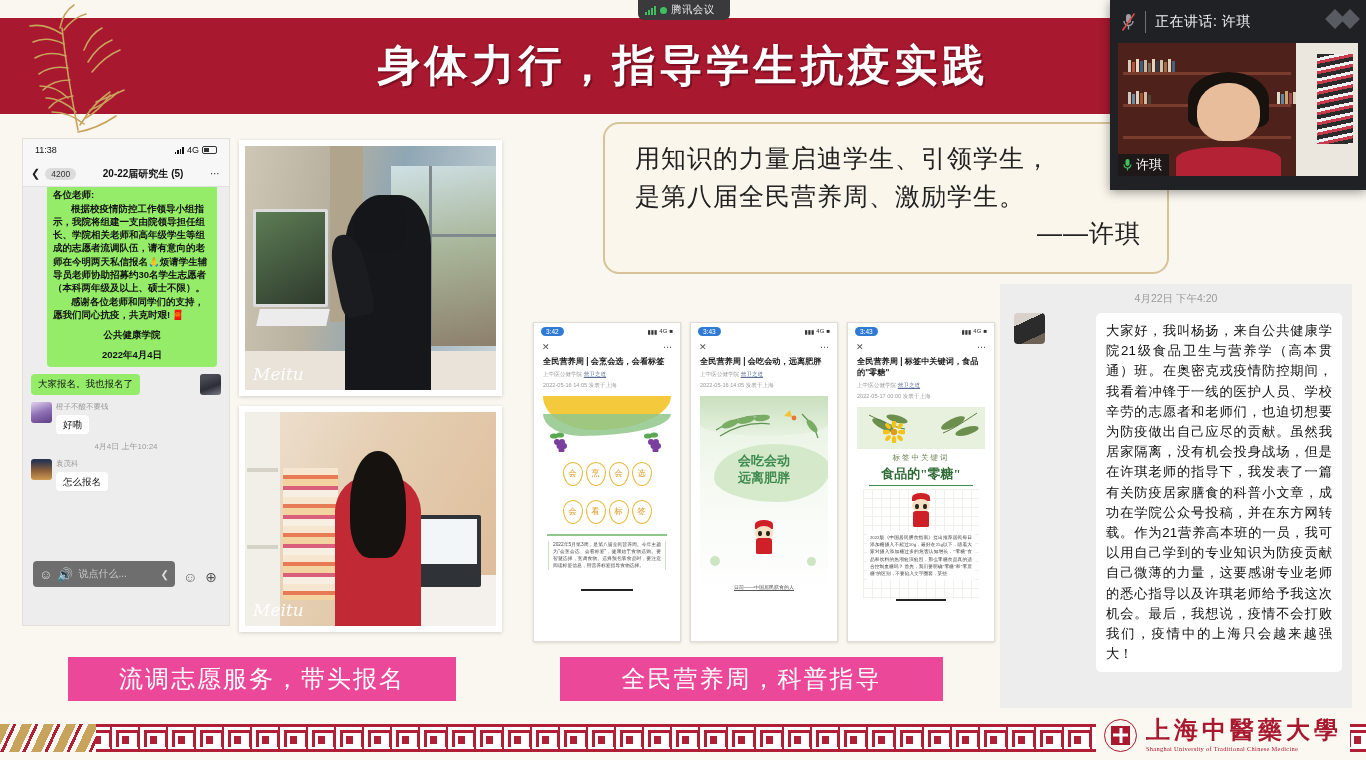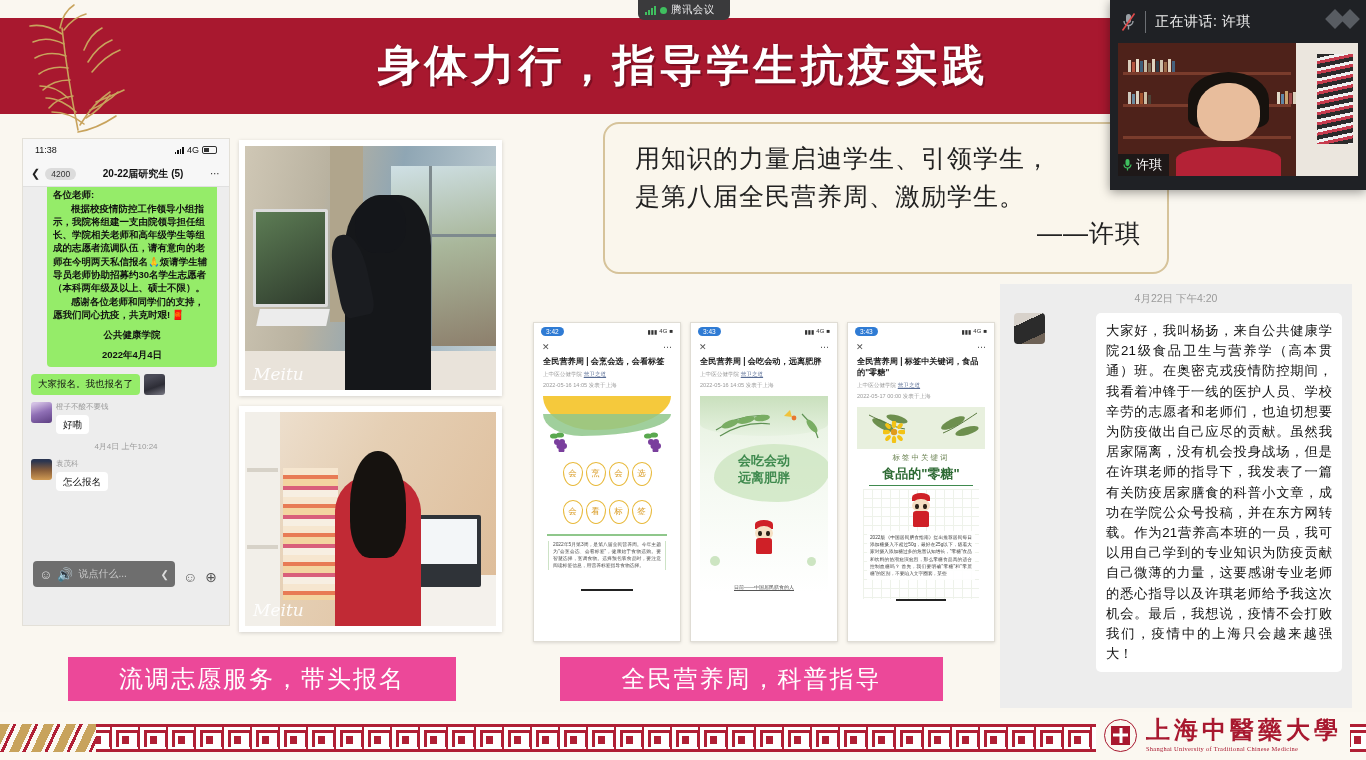--- a/index.html
+++ b/index.html
@@ -70,21 +70,21 @@
   .wx-body { position: relative; height: 412px; background: #ededed; padding: 4px 8px 0 8px; overflow: hidden; }
   .bubble-green {
     background: #95ec69; border-radius: 4px; padding: 5px 6px; font-size: 9.5px; line-height: 1.38;
     color: #111; margin-left: 16px; margin-right: 4px; font-weight: bold;
   }
   .bubble-green.msg1 { margin-top: -8px; }
   .bubble-green p { margin-bottom: 1px; }
   .bubble-green .ind { text-indent: 1.9em; }
   .sign { text-align: center; margin-top: 7px; }
   .wx-row { display: flex; margin-top: 7px; align-items: flex-start; gap: 4px; }
-  .wx-row.me { justify-content: flex-start; }
+  .wx-row.me { justify-content: space-between; }
   .av { width: 21px; height: 21px; border-radius: 3px; flex: none; }
   .av.a1 { background: linear-gradient(160deg,#4b4b57 20%, #2d2d36 60%, #7b7b86); }
   .av.a2 { background: linear-gradient(160deg,#d3c0e4 10%, #8f6fb5 50%, #5d3f82); }
   .av.a3 { background: linear-gradient(180deg,#2a3550 10%, #8a5f3a 55%, #d09a53); }
   .small-b { background: #fff; border-radius: 4px; padding: 4px 7px; font-size: 9.5px; color: #111; }
   .nick { font-size: 7.5px; color: #9c9c9c; margin-bottom: 2px; }
   .ts { text-align: center; font-size: 8px; color: #9c9c9c; margin-top: 9px; }
   .wx-input-overlay {
     position: absolute; left: 10px; bottom: 12px; width: 142px; height: 26px;
     background: #6e6e6e; border-radius: 4px; display: flex; align-items: center; gap: 5px; padding: 0 6px;
@@ -176,21 +176,21 @@
                 background: #cfe6c3; border-radius: 52% 48% 45% 55% / 58% 42% 58% 42%; opacity: .85; }
   .cov2 .c2t { position: absolute; left: 0; right: 0; top: 56px; text-align: center;
                color: #3f8a4e; font-size: 13px; font-weight: bold; line-height: 1.35; }
   .cov2 .doll { position: absolute; left: 50%; transform: translateX(-50%); bottom: 38px; width: 26px; height: 34px; }
   .cov2 .dot1 { position: absolute; left: 10px; bottom: 26px; width: 10px; height: 10px; border-radius: 50%; background: #cde5c2; }
   .cov2 .dot2 { position: absolute; right: 12px; bottom: 26px; width: 9px; height: 9px; border-radius: 50%; background: #cde5c2; }
   .cov2 .foot { position: absolute; left: 8px; right: 8px; bottom: 2px; font-size: 5px; color: #555;
                 text-align: center; text-decoration: underline; }
 
   
-  .cov3 { background: #fff; }
+  .cov3 { background: #fff; font-family: Liberation Serif, serif; }
   .cov3 .band { position: absolute; left: 0; top: 0; width: 100%; height: 42px; background: #e8f0de; }
   .cov3 .sun { position: absolute; left: 26px; top: 14px; width: 22px; height: 22px; }
   .cov3 .sub { position: absolute; left: 0; right: 0; top: 46px; text-align: center; color: #6e8556; font-size: 7.5px; letter-spacing: 2px; }
   .cov3 .main { position: absolute; left: 0; right: 0; top: 58px; text-align: center; color: #2f6b35;
                 font-size: 13px; font-weight: bold; }
   .cov3 .rule { position: absolute; left: 12px; right: 12px; top: 78px; height: 1.6px; background: #3f8a4e; }
   .cov3 .grid { position: absolute; left: 6px; right: 6px; top: 82px; bottom: 4px;
                 background-image: linear-gradient(#eef2ea 1px, transparent 1px), linear-gradient(90deg,#eef2ea 1px, transparent 1px);
                 background-size: 9px 9px; }
   .cov3 .doll { position: absolute; left: 50%; transform: translateX(-50%); top: 86px; width: 26px; height: 34px; }

